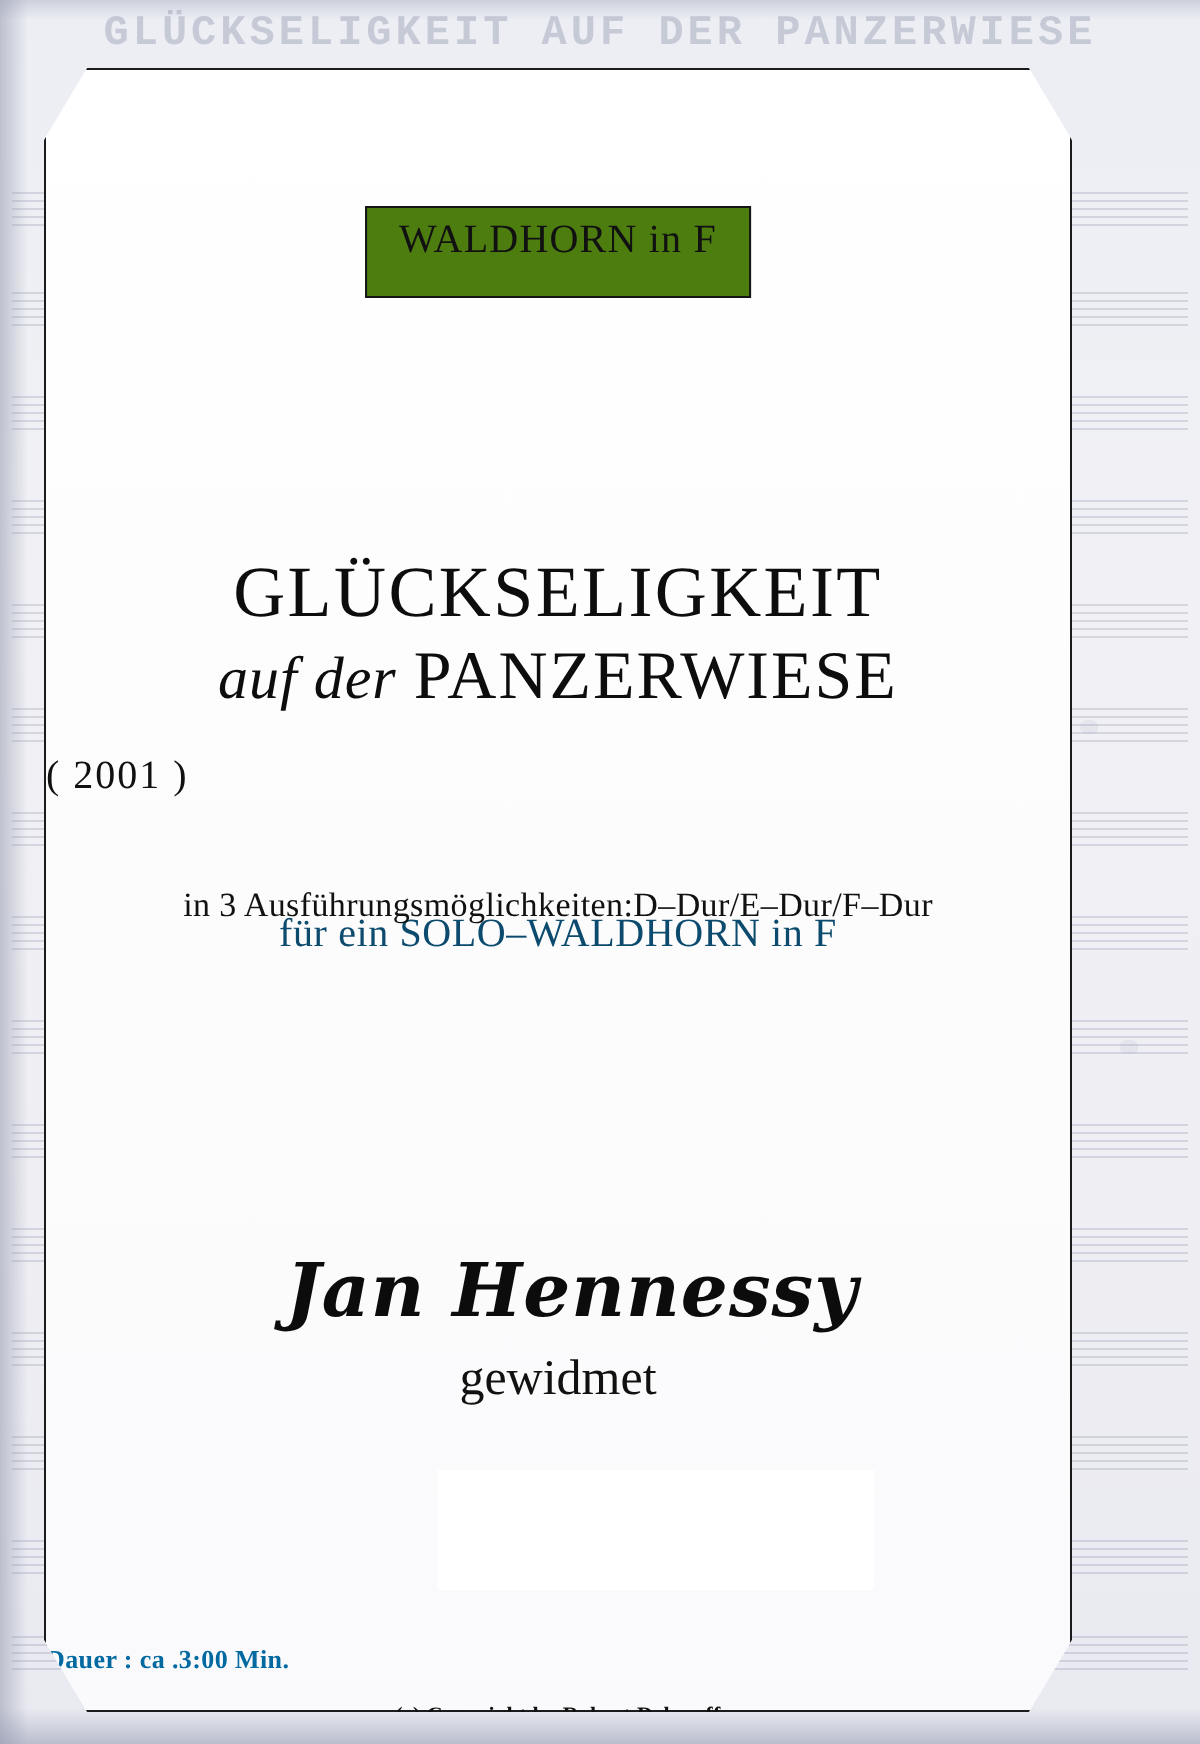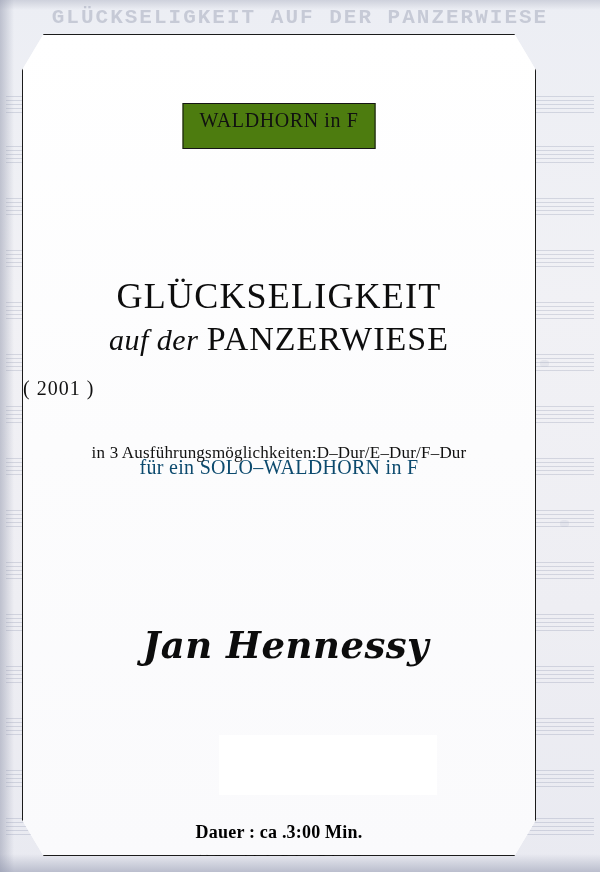--- a/index.html
+++ b/index.html
@@ -206,23 +206,22 @@
     width: 218px;
     height: 60px;
     background: #ffffff;
   }
 
   
   .duration {
     position: absolute;
     left: 0; right: 0;
     top: 787px;
-    text-align: center;
-    font-size: 18px;
-    color: #000000;
+    font-size: 13px;
+    color: #0369a1;
     font-weight: bold;
     letter-spacing: 0.2px;
   }
   .copyright {
     position: absolute;
     left: 0; right: 0;
     top: 817px;
     text-align: center;
     font-size: 11px;
     color: #111;
@@ -308,20 +307,21 @@
     </div>
 
     <div class="year">( 2001 )</div>
 
     <div class="for-line">für ein SOLO–WALDHORN in F</div>
 
     <div class="variants">in 3 Ausführungsmöglichkeiten:D–Dur/E–Dur/F–Dur</div>
 
     <div class="dedicatee">Jan Hennessy</div>
 
+    <div class="dedication-word">gewidmet</div>
 
     <div class="white-patch"></div>
 
     <div class="duration">Dauer : ca .3:00 Min.</div>
 
     <div class="copyright">(c) Copyright by Robert Delanoff</div>
   </div>
 </div>
 
 </body></html>

